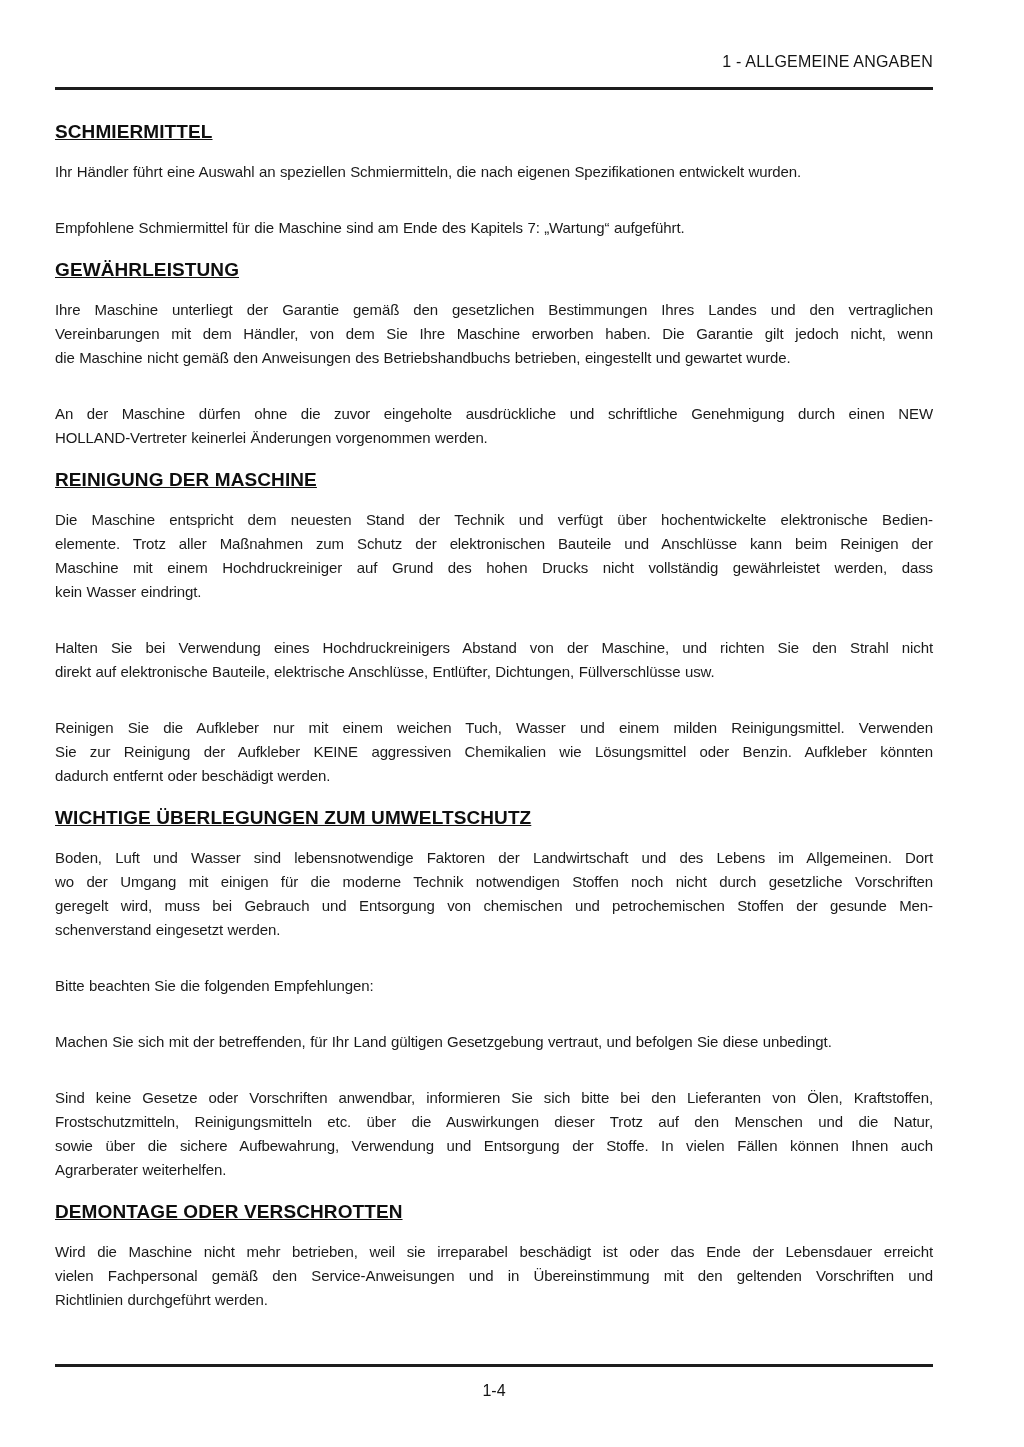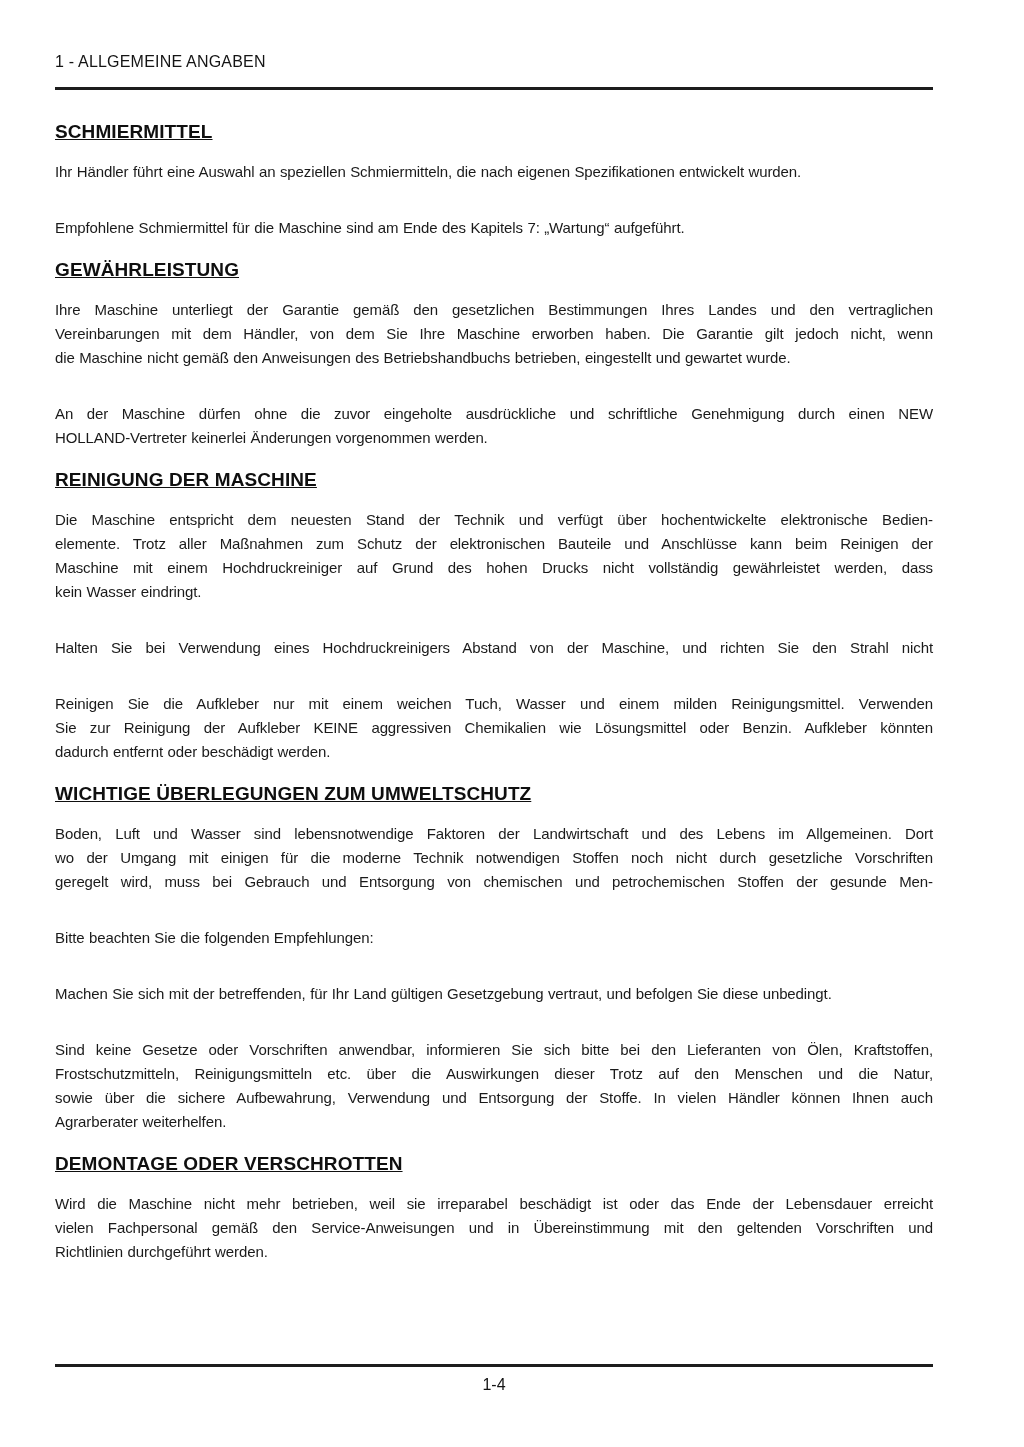--- a/index.html
+++ b/index.html
@@ -12,21 +12,21 @@
     color: #1c1c1c;
     overflow: hidden;
   }
   .page {
     position: relative;
     width: 1024px;
     height: 1447px;
     padding: 52px 91px 0 55px; 
   }
   .header-title {
-    text-align: left;
+    text-align: right;
     font-size: 16px;
     line-height: 20px;
     letter-spacing: 0.2px;
     color: #141414;
   }
   .rule {
     height: 3px;
     background: #1d1d1d;
     border: none;
   }
@@ -62,21 +62,21 @@
   .footer {
     position: absolute;
     left: 55px;
     right: 91px;
     top: 1364px;
   }
   .page-number {
     text-align: center;
     font-size: 16px;
     line-height: 20px;
-    margin-top: 8px;
+    margin-top: 14px;
     color: #141414;
   }
 </style>
 </head>
 <body>
 
 <div class="page">
 
   <header>
     <div class="header-title">1 - ALLGEMEINE ANGABEN</div>
@@ -108,44 +108,46 @@
       <section>
         <h2 class="sec-heading">REINIGUNG DER MASCHINE</h2>
         <p class="para">
           <span class="line">Die Maschine entspricht dem neuesten Stand der Technik und verfügt über hochentwickelte elektronische Bedien-</span>
           <span class="line">elemente. Trotz aller Maßnahmen zum Schutz der elektronischen Bauteile und Anschlüsse kann beim Reinigen der</span>
           <span class="line">Maschine mit einem Hochdruckreiniger auf Grund des hohen Drucks nicht vollständig gewährleistet werden, dass</span>
           <span class="line last">kein Wasser eindringt.</span>
         </p>
         <p class="para">
           <span class="line">Halten Sie bei Verwendung eines Hochdruckreinigers Abstand von der Maschine, und richten Sie den Strahl nicht</span>
+          <span class="line last">direkt auf elektronische Bauteile, elektrische Anschlüsse, Entlüfter, Dichtungen, Füllverschlüsse usw.</span>
         </p>
         <p class="para">
           <span class="line">Reinigen Sie die Aufkleber nur mit einem weichen Tuch, Wasser und einem milden Reinigungsmittel. Verwenden</span>
           <span class="line">Sie zur Reinigung der Aufkleber KEINE aggressiven Chemikalien wie Lösungsmittel oder Benzin. Aufkleber könnten</span>
           <span class="line last">dadurch entfernt oder beschädigt werden.</span>
         </p>
       </section>
       <section>
         <h2 class="sec-heading">WICHTIGE ÜBERLEGUNGEN ZUM UMWELTSCHUTZ</h2>
         <p class="para">
           <span class="line">Boden, Luft und Wasser sind lebensnotwendige Faktoren der Landwirtschaft und des Lebens im Allgemeinen. Dort</span>
           <span class="line">wo der Umgang mit einigen für die moderne Technik notwendigen Stoffen noch nicht durch gesetzliche Vorschriften</span>
           <span class="line">geregelt wird, muss bei Gebrauch und Entsorgung von chemischen und petrochemischen Stoffen der gesunde Men-</span>
+          <span class="line last">schenverstand eingesetzt werden.</span>
         </p>
         <p class="para">
           <span class="line last">Bitte beachten Sie die folgenden Empfehlungen:</span>
         </p>
         <p class="para">
           <span class="line last">Machen Sie sich mit der betreffenden, für Ihr Land gültigen Gesetzgebung vertraut, und befolgen Sie diese unbedingt.</span>
         </p>
         <p class="para">
           <span class="line">Sind keine Gesetze oder Vorschriften anwendbar, informieren Sie sich bitte bei den Lieferanten von Ölen, Kraftstoffen,</span>
           <span class="line">Frostschutzmitteln, Reinigungsmitteln etc. über die Auswirkungen dieser Trotz auf den Menschen und die Natur,</span>
-          <span class="line">sowie über die sichere Aufbewahrung, Verwendung und Entsorgung der Stoffe. In vielen Händler können Ihnen auch</span>
+          <span class="line">sowie über die sichere Aufbewahrung, Verwendung und Entsorgung der Stoffe. In vielen Fällen können Ihnen auch</span>
           <span class="line last">Agrarberater weiterhelfen.</span>
         </p>
       </section>
       <section>
         <h2 class="sec-heading">DEMONTAGE ODER VERSCHROTTEN</h2>
         <p class="para">
           <span class="line">Wird die Maschine nicht mehr betrieben, weil sie irreparabel beschädigt ist oder das Ende der Lebensdauer erreicht</span>
           <span class="line">vielen Fachpersonal gemäß den Service-Anweisungen und in Übereinstimmung mit den geltenden Vorschriften und</span>
           <span class="line last">Richtlinien durchgeführt werden.</span>
         </p>

